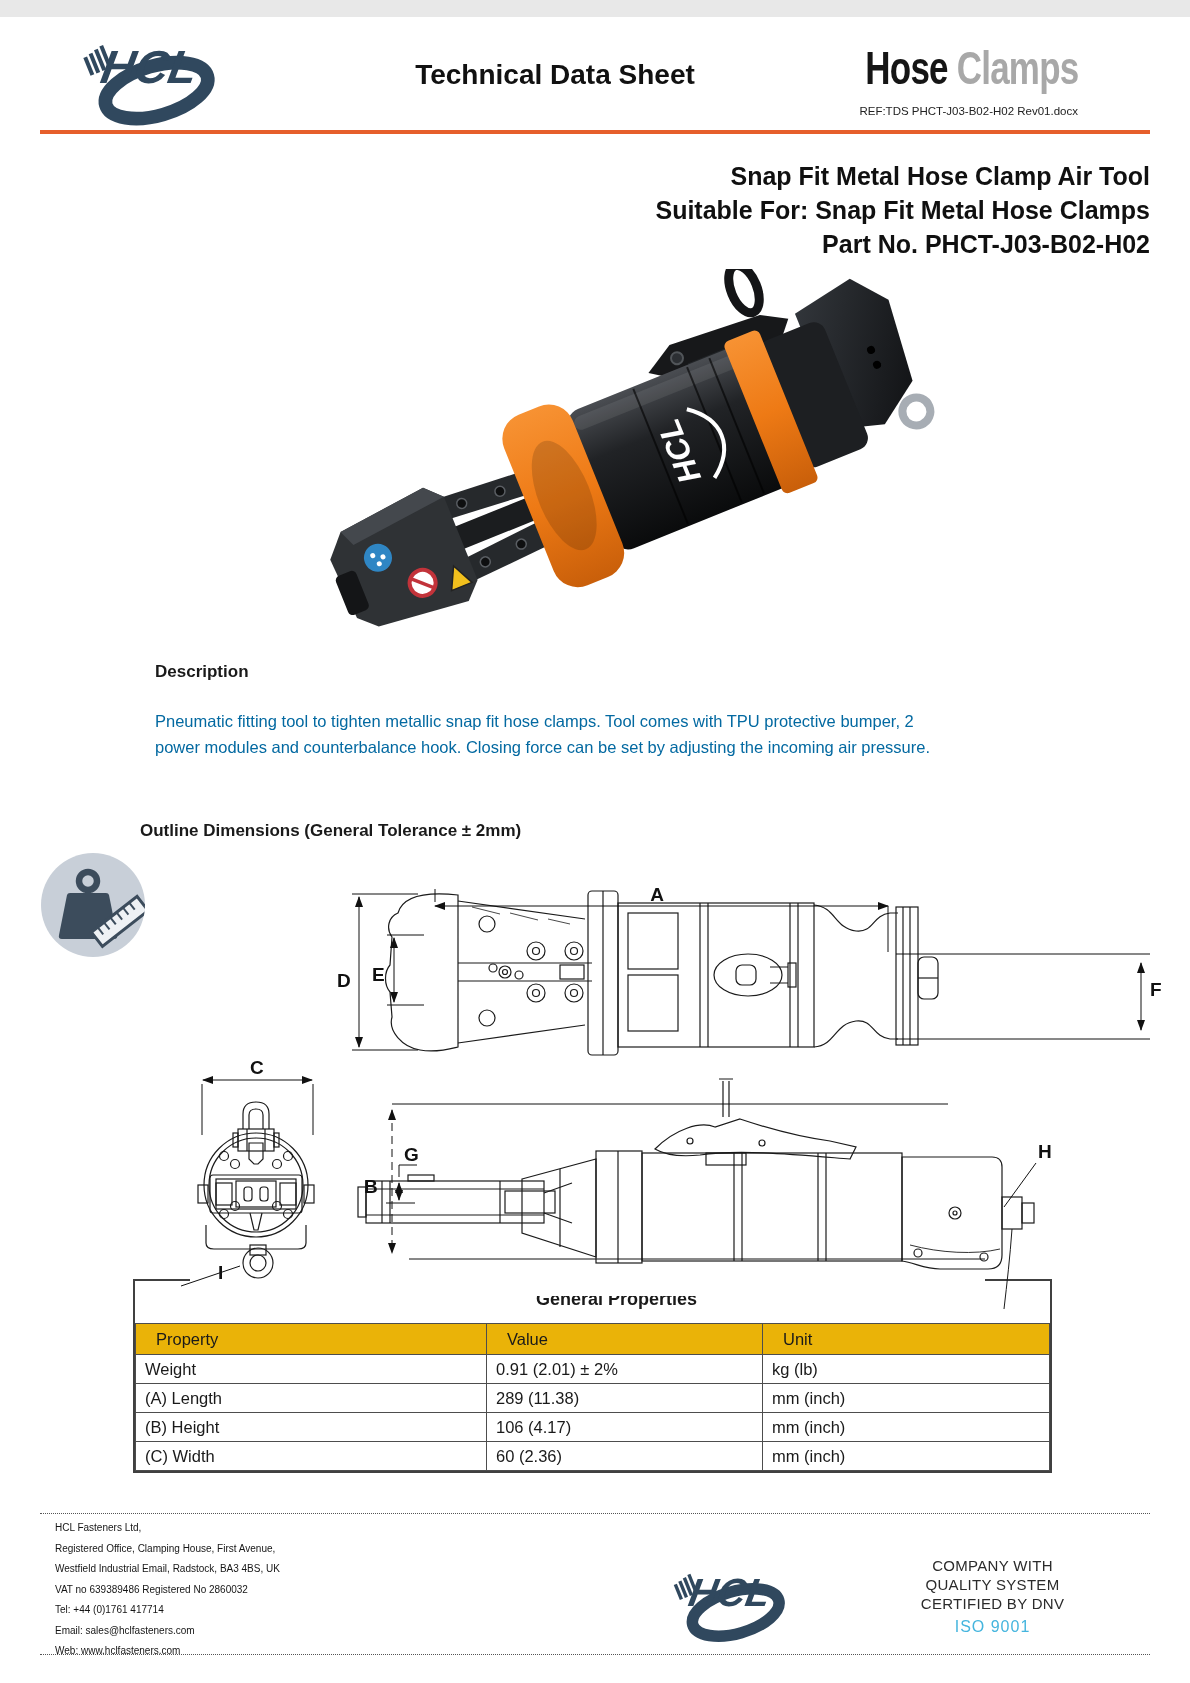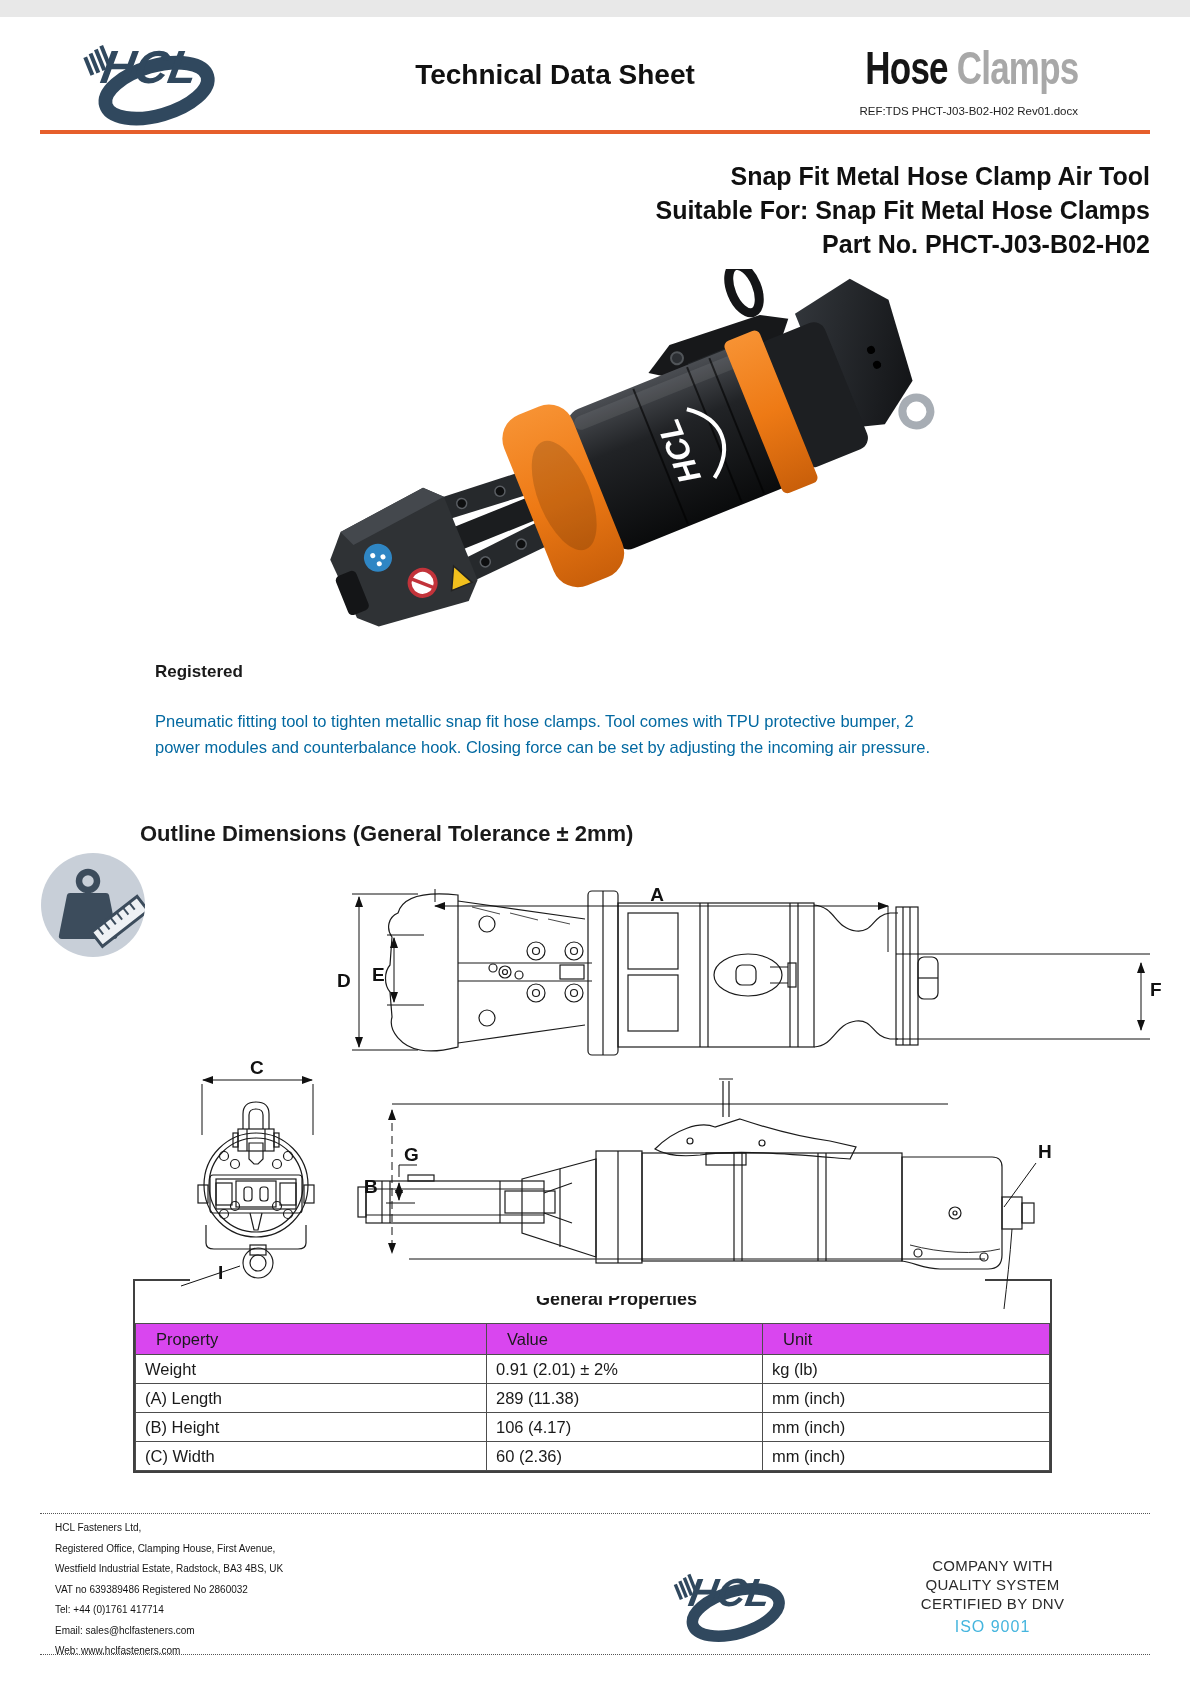--- a/index.html
+++ b/index.html
@@ -15,31 +15,31 @@
   .brand-light{color:#a8a8a8;}
   .ref-line{right:112px;top:88px;font-size:11.5px;color:#222;}
   .orange-rule{left:40px;top:113px;width:1110px;height:4px;background:#e65f2b;}
   
   .title-block{left:0;top:142px;width:1150px;text-align:right;font-size:25px;font-weight:bold;line-height:34px;color:#101010;}
   
   .photo{left:245px;top:252px;width:710px;height:395px;}
   
   .desc-h{left:155px;top:645px;font-size:17px;font-weight:bold;}
   .desc-p{left:155px;top:692px;width:800px;font-size:16.5px;line-height:25.5px;color:#0369a1;}
-  .outline-h{left:140px;top:804px;font-size:22px;font-weight:bold;}
+  .outline-h{left:140px;top:804px;font-size:17px;font-weight:bold;}
   .weight-icon{left:38px;top:833px;width:110px;height:110px;}
   
   .drawings{left:130px;top:808px;width:1060px;height:492px;z-index:2;pointer-events:none;}
   .drawings text{font-family:"Liberation Sans",sans-serif;font-size:19px;font-weight:bold;fill:#111;}
   
   .gp-wrap{left:133px;top:1262px;width:915px;border:2px solid #404040;z-index:1;background:#fff;}
   .gp-title{height:42px;text-align:center;font-size:18px;font-weight:bold;padding-top:8px;box-sizing:border-box;padding-left:48px;}
   table.gp{width:100%;border-collapse:collapse;font-size:16.5px;}
   table.gp td{border:1px solid #4d4d4d;height:28px;padding:0 0 0 9px;}
-  table.gp tr.hdr td{background:#d946ef;height:30px;padding-left:20px;}
+  table.gp tr.hdr td{background:#eab308;height:30px;padding-left:20px;}
   .c1{width:38.4%;} .c2{width:30.2%;} .c3{width:31.4%;}
   
   .dot-top{left:40px;top:1496px;width:1110px;border-top:1.6px dotted #555;}
   .dot-bot{left:40px;top:1637px;width:1110px;border-top:1.6px dotted #555;}
   .addr{left:55px;top:1501px;font-size:10px;line-height:20.5px;color:#151515;}
   .foot-logo{left:652px;top:1540px;width:158px;height:88px;}
   .cert{left:905px;top:1539px;width:175px;text-align:center;font-size:15px;line-height:19px;color:#2b2b2b;letter-spacing:.3px;}
   .cert .iso{color:#45b5de;font-size:16px;letter-spacing:1px;margin-top:4px;}
 </style>
 </head>
@@ -143,21 +143,21 @@
         <path d="M176,256 L198,256 L187,234 Z" fill="#f2c01d" stroke="#222" stroke-width="1.5"></path>
       </g>
 
       <g>
         <rect x="278" y="118" width="74" height="184" rx="26" fill="url(#gO)"></rect>
         <ellipse cx="316" cy="210" rx="26" ry="58" fill="#000" opacity=".15"></ellipse>
       </g>
     </g>
   </svg>
 
-  <div class="abs desc-h">Registered</div>
+  <div class="abs desc-h">Description</div>
   <div class="abs desc-p">Pneumatic fitting tool to tighten metallic snap fit hose clamps. Tool comes with TPU protective bumper, 2 power modules and counterbalance hook. Closing force can be set by adjusting the incoming air pressure.</div>
 
   <div class="abs outline-h">Outline Dimensions (General Tolerance ± 2mm)</div>
   <svg class="abs weight-icon" viewBox="0 0 110 110">
     <defs>
         <clipPath id="cir">
           <circle cx="55" cy="55" r="52"></circle>
         </clipPath>
       </defs>
     <circle cx="55" cy="55" r="52" fill="#c8cfd8"></circle>
@@ -372,21 +372,21 @@
         <td>mm (inch)</td>
       </tr>
     </tbody>
       </table>
   </div>
 
   <div class="abs dot-top"></div>
   <div class="abs addr">
     <div>HCL Fasteners Ltd,</div>
     <div>Registered Office, Clamping House, First Avenue,</div>
-    <div>Westfield Industrial Estate, Radstock, BA3 4BS, UK</div>
+    <div>Westfield Industrial Email, Radstock, BA3 4BS, UK</div>
     <div>VAT no 639389486 Registered No 2860032</div>
     <div>Tel: +44 (0)1761 417714</div>
     <div>Email: sales@hclfasteners.com</div>
     <div>Web: www.hclfasteners.com</div>
   </div>
   <svg class="abs foot-logo" viewBox="0 0 210 130">
     <use href="#hcl-mark"></use>
   </svg>
   <div class="abs cert">
     <div>COMPANY WITH</div>

